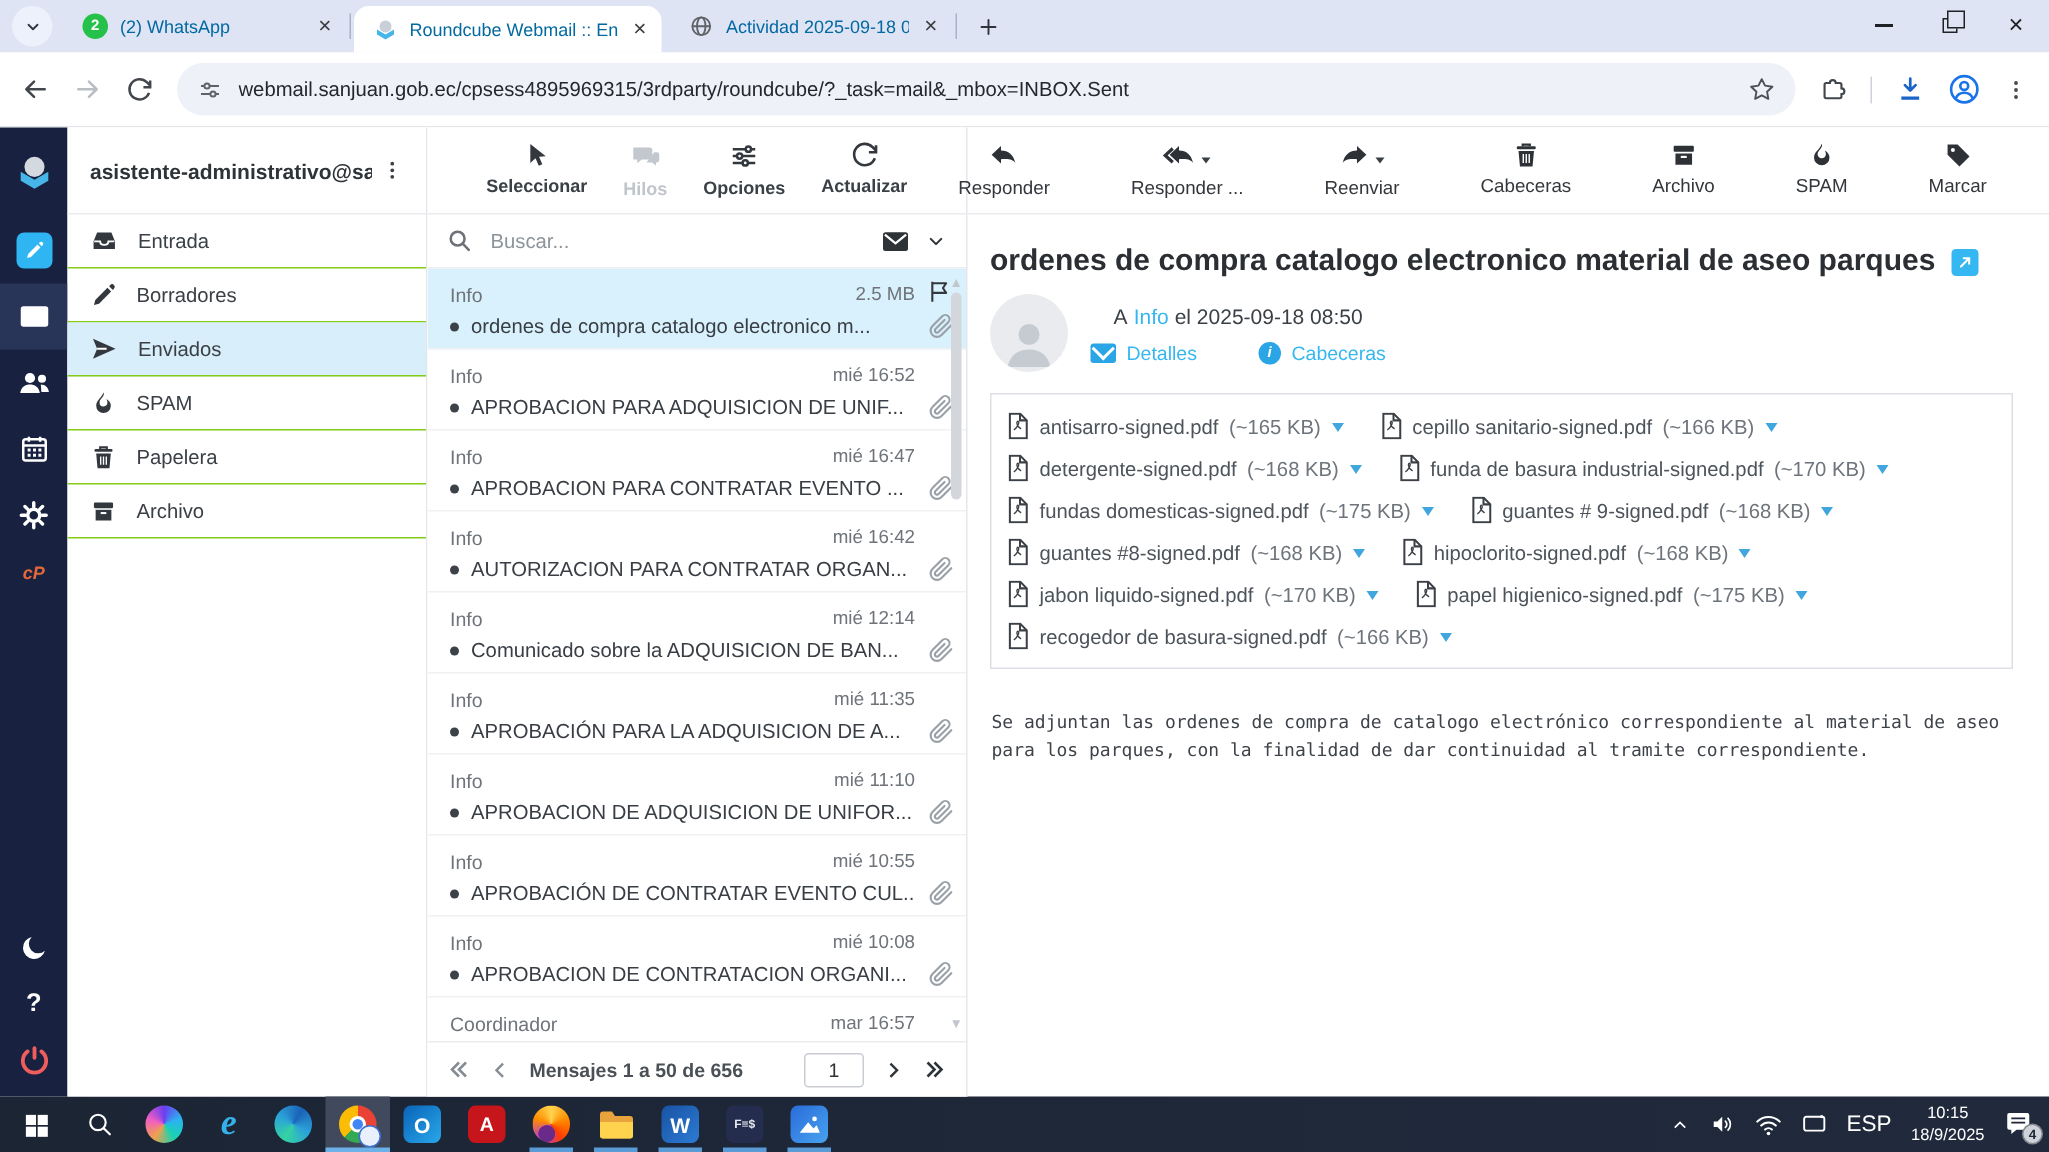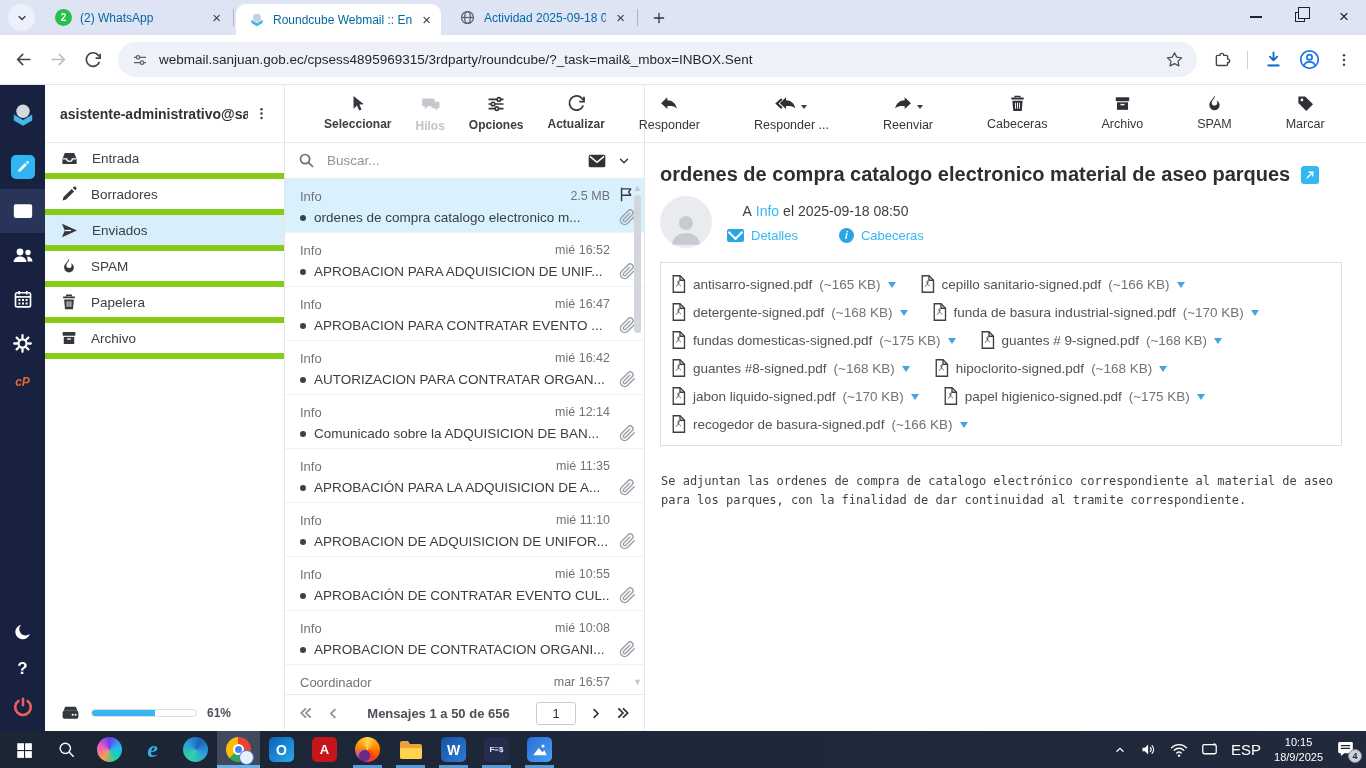--- a/index.html
+++ b/index.html
@@ -42,21 +42,21 @@
   .rail-item.active { background:#293459; }
   .compose-chip { width:24px; height:24px; border-radius:5px; background:#2eb5f2; display:flex; align-items:center; justify-content:center; }
   .cp-label { color:#e2683c; font-size:12px; font-weight:bold; font-style:italic; }
   .rail-bottom { position:absolute; bottom:4px; left:0; right:0; display:flex; flex-direction:column; align-items:center; }
   .help-label { color:#fff; font-size:17px; font-weight:bold; }
 
   
   .folders { width:240px; border-right:1px solid #e4e7ea; background:#fff; display:flex; flex-direction:column; position:relative; flex:none; }
   .fhead { height:58px; display:flex; align-items:center; padding:0 15px; border-bottom:1px solid #eaecef; flex:none; gap:6px; }
   .faccount { flex:1; font-size:14px; font-weight:bold; color:#2e3338; white-space:nowrap; overflow:hidden; }
-  .fitem { height:36px; display:flex; align-items:center; gap:13px; padding:0 15px; border-bottom:6px solid #84cc16; font-size:13.5px; color:#3b4046; }
+  .fitem { height:36px; display:flex; align-items:center; gap:13px; padding:0 15px; border-bottom:1px solid #84cc16; font-size:13.5px; color:#3b4046; }
   .fitem.selected { background:#d8effb; }
   .quota { position:absolute; bottom:0; left:0; right:0; height:37px; display:flex; align-items:center; gap:10px; padding:0 15px; background:#fff; }
   .qtrack { width:106px; height:8px; background:#fff; border:1px solid #dadde1; border-radius:5px; overflow:hidden; }
   .qfill { width:61%; height:100%; background:#35b8f1; }
   .qtext { font-size:12px; font-weight:bold; color:#4c5157; }
 
   
   .list { width:360px; border-right:1px solid #e4e7ea; background:#fff; display:flex; flex-direction:column; position:relative; flex:none; }
   .ltoolbar { height:58px; display:flex; align-items:flex-start; justify-content:center; gap:24px; padding-top:9px; border-bottom:1px solid #eaecef; flex:none; }
   .tbtn { display:flex; flex-direction:column; align-items:center; gap:4px; color:#3b4046; }
@@ -73,21 +73,21 @@
   .mmeta { font-size:12.5px; color:#6f747b; flex:none; }
   .m2 { display:flex; align-items:center; height:23px; gap:8px; }
   .mdot { width:6px; height:6px; border-radius:50%; background:#3d4249; flex:none; }
   .msubj { flex:1; font-size:13.5px; color:#393e45; white-space:nowrap; overflow:hidden; }
   .rowicon-top { position:absolute; right:9px; top:7px; color:#33383e; }
   .rowicon-bot { position:absolute; right:8px; top:30px; color:#9aa0a7; }
   .listsb { position:absolute; right:2px; top:2px; width:9px; height:100%; }
   .sb-thumb { position:absolute; top:14px; left:1px; width:7px; height:138px; border-radius:4px; background:#d3d6db; }
   .sb-arrow { position:absolute; left:0; width:9px; color:#c3c7cd; font-size:9px; text-align:center; }
   .pager { height:37px; border-top:1px solid #eaecef; display:flex; align-items:center; padding:0 13px; gap:12px; flex:none; background:#fff; }
-  .pg-label { flex:1; text-align:center; font-size:13px; font-weight:bold; color:#4b5056; }
+  .pg-label { flex:1; text-align:left; font-size:13px; font-weight:bold; color:#4b5056; }
   .pginput { width:40px; height:23px; border:1px solid #c9cdd3; border-radius:3px; text-align:center; font-size:13px; color:#333; font-family:"Liberation Sans",sans-serif; }
   .pgbtn { display:flex; align-items:center; }
   .pg-dis { color:#868c93; } .pg-en { color:#2e3338; }
 
   
   .reader { flex:1; background:#fff; display:flex; flex-direction:column; min-width:0; }
   .rtoolbar { height:58px; display:flex; align-items:flex-start; justify-content:center; gap:24px; padding-top:9px; border-bottom:1px solid #eaecef; flex:none; }
   .rbtn { display:flex; flex-direction:column; align-items:center; gap:4px; color:#33373c; position:relative;margin-left:30px; }
   .rbtn .lbl { font-size:12.5px; color:#33373c; white-space:nowrap; }
   .irow { display:flex; align-items:flex-end; }
@@ -438,34 +438,20 @@
       </div>
       <div class="fitem">
         <span>
             <svg width="18" height="18" viewBox="0 0 24 24" style="color:#33383e">
               <use href="#sym-archive"></use>
             </svg>
           </span>
         <span>Archivo</span>
       </div>
 
-      <div class="quota">
-        <span>
-          <svg width="21" height="21" viewBox="0 0 24 24">
-              <path d="M4 10l2-4.5h12L20 10z" fill="#33383e"></path>
-              <rect x="3" y="10" width="18" height="9" rx="2" fill="#33383e"></rect>
-              <circle cx="14.5" cy="14.5" r="1.2" fill="#fff"></circle>
-              <circle cx="17.8" cy="14.5" r="1.2" fill="#fff"></circle>
-            </svg>
-        </span>
-        <div class="qtrack">
-            <div class="qfill"></div>
-          </div>
-        <span class="qtext">61%</span>
-      </div>
     </aside>
 
     <section class="list">
       <div class="ltoolbar">
         <div class="tbtn">
           <svg width="19" height="19" viewBox="0 0 24 24">
               <path d="M7 2.5v16l4.4-4 2.7 6.4 3-1.3-2.7-6.3 5.6-.5z" fill="#33383e"></path>
             </svg>
           <span class="lbl">Seleccionar</span>
         </div>

